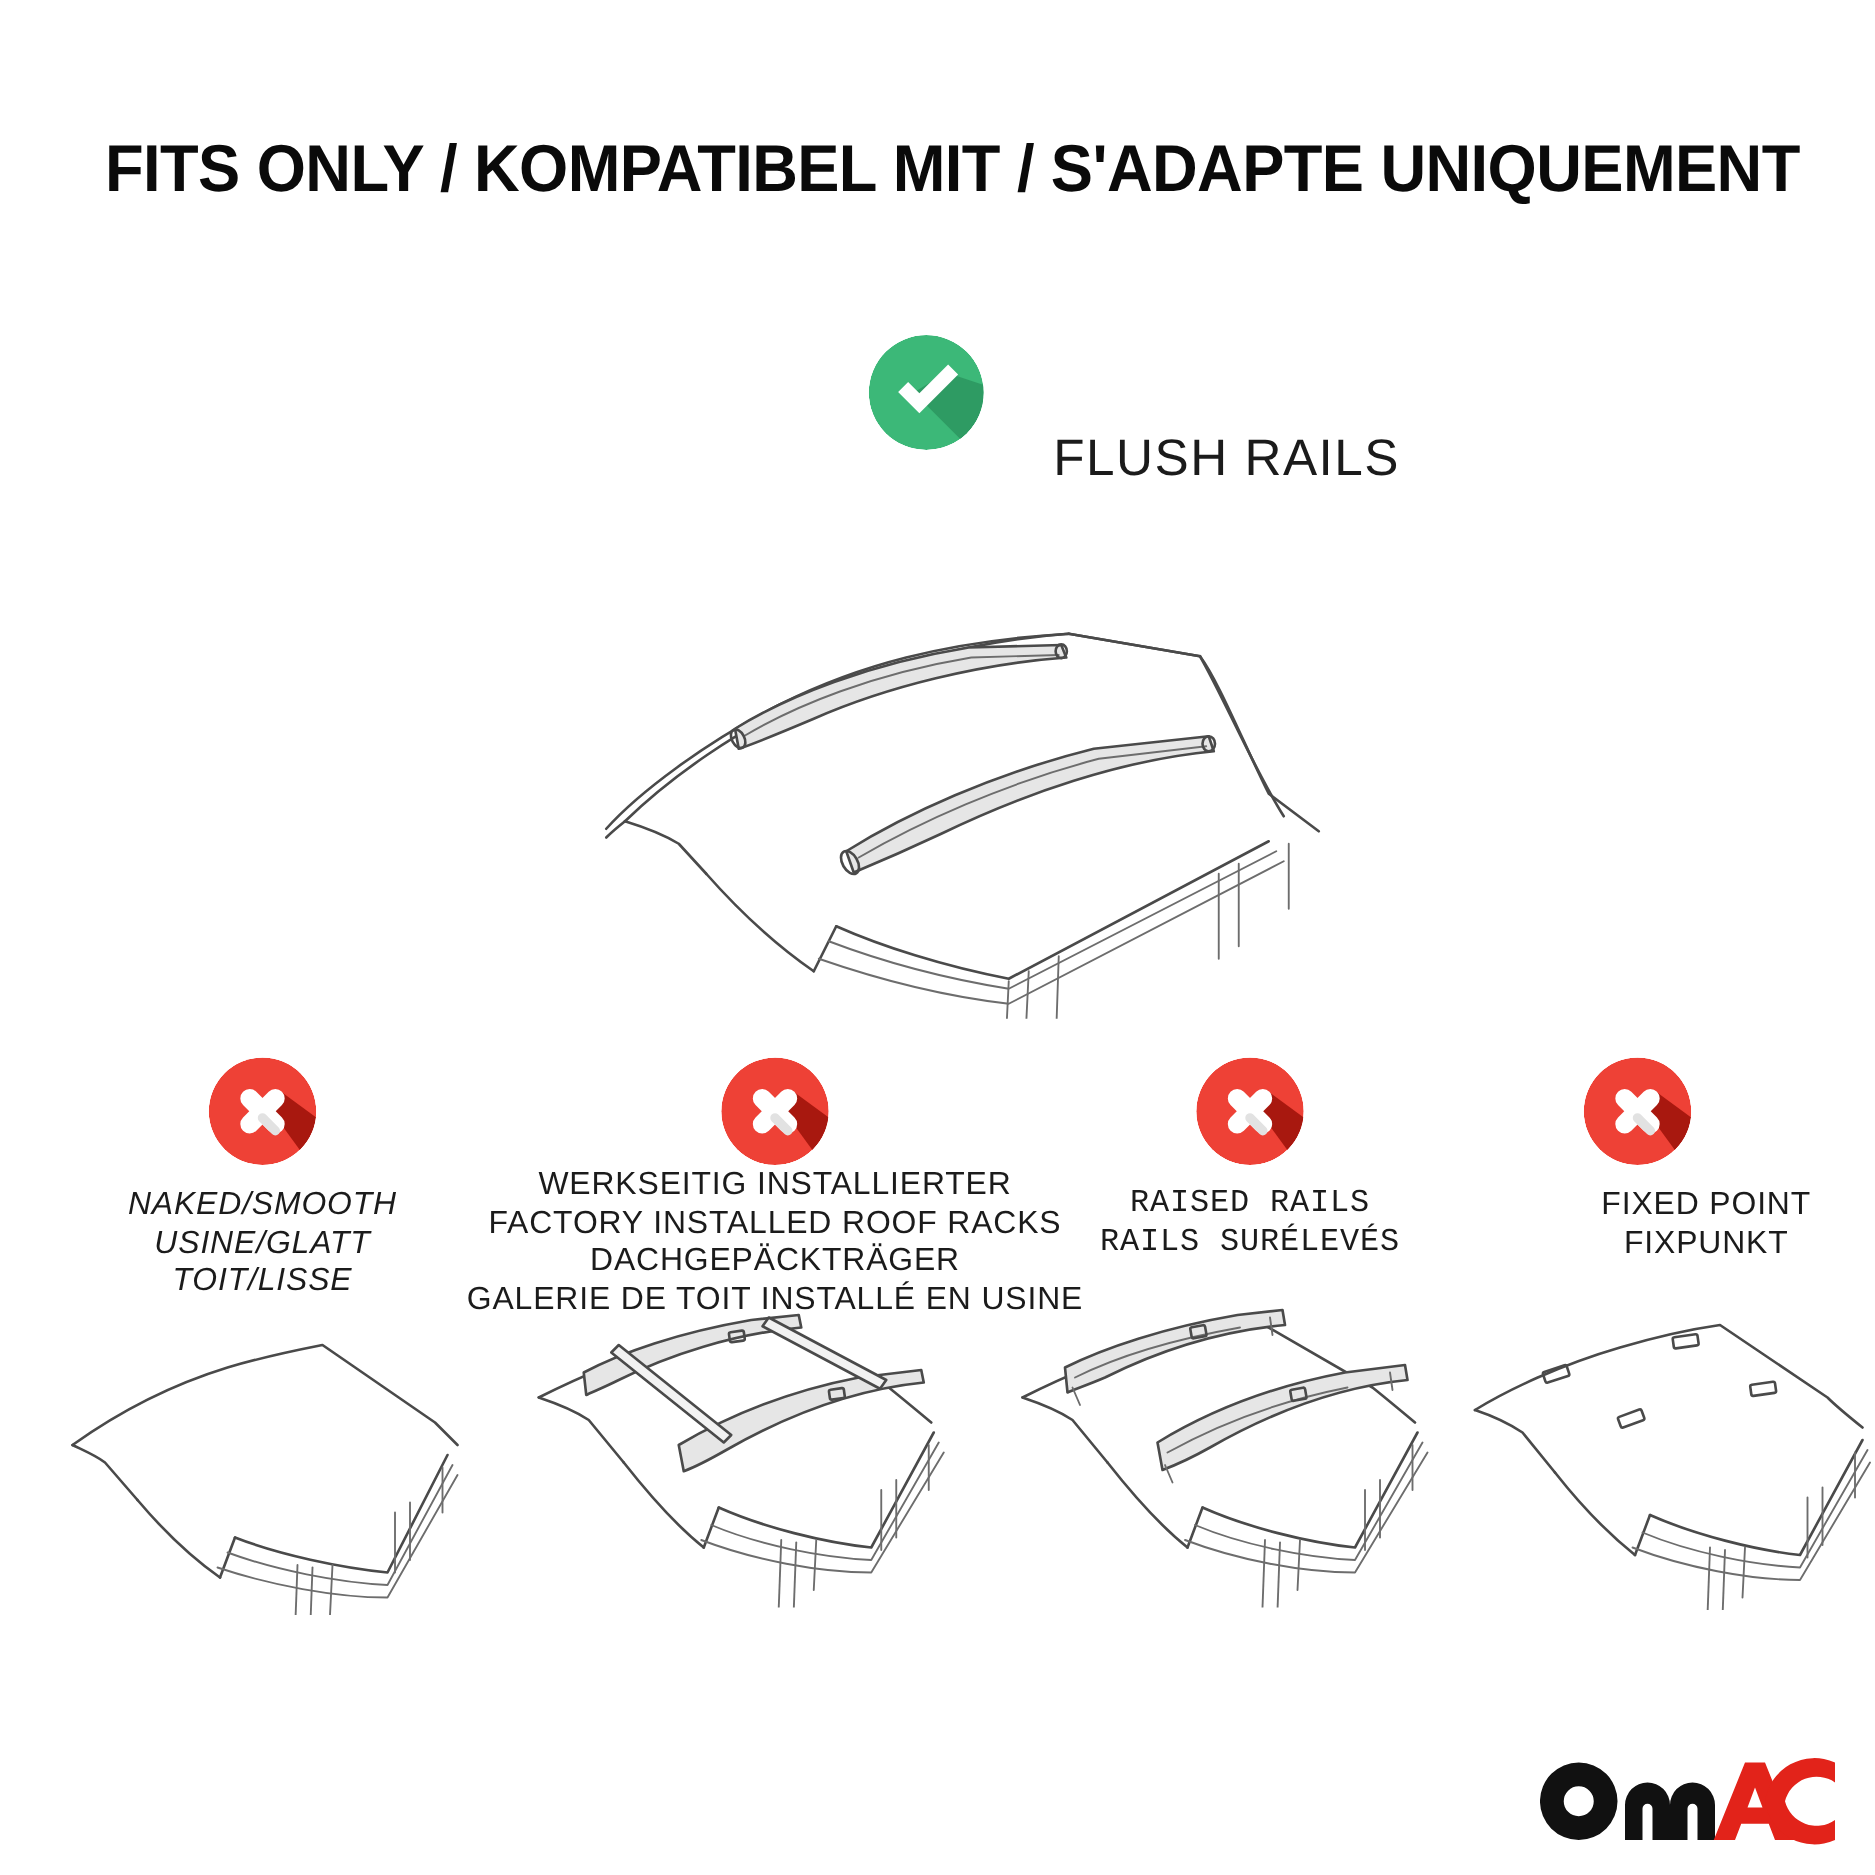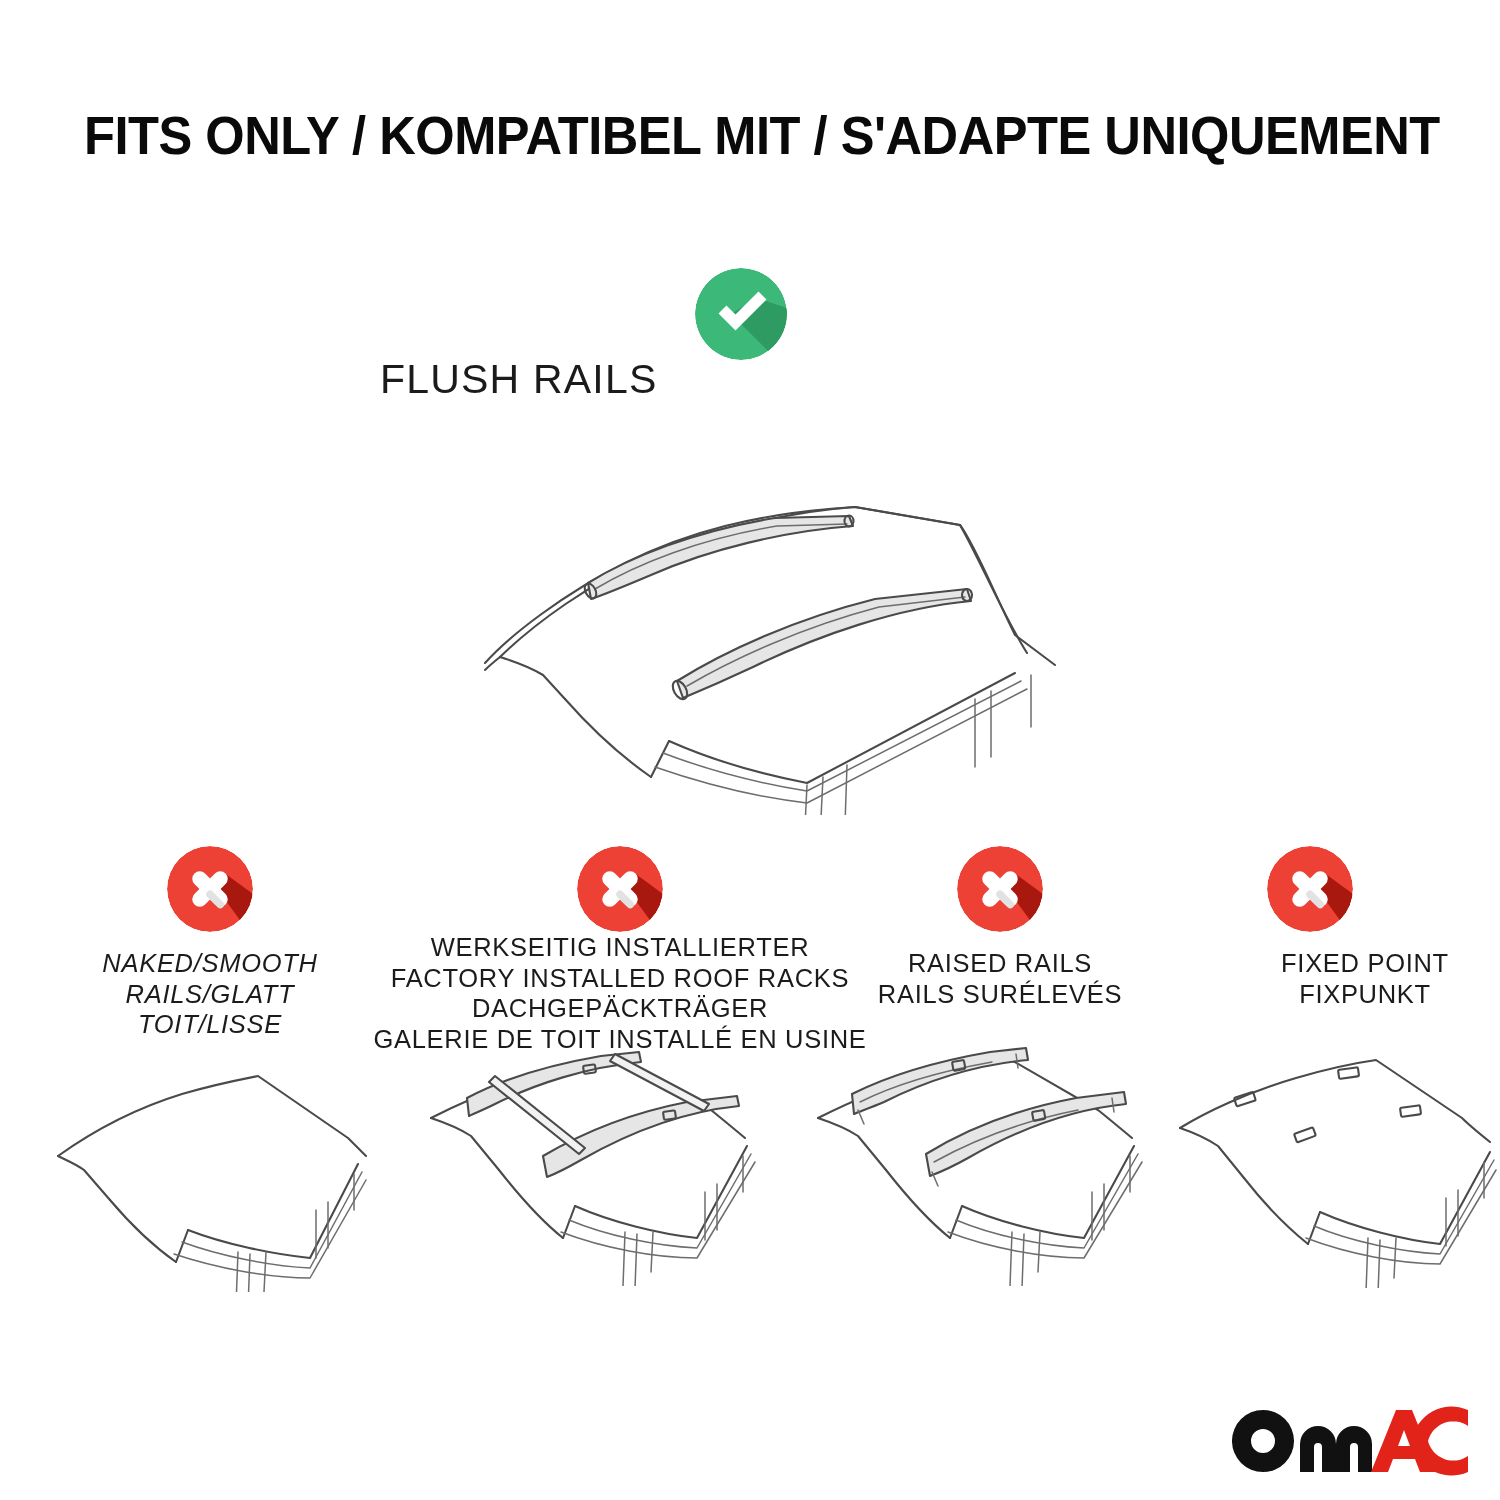--- a/index.html
+++ b/index.html
@@ -38,23 +38,23 @@
     position: absolute;
     border-radius: 50%;
     overflow: hidden;
   }
   .badge svg { display: block; }
 
   
   .ok-block {
     position: absolute;
     left: 380px;
-    top: 357px;
+    top: 344px;
     width: 740px;
-    text-align: left;
+    text-align: right;
   }
   .ok-line {
     font-family: "Liberation Sans", sans-serif;
     font-weight: 300;
     font-size: 41px;
     line-height: 45px;
     letter-spacing: 1.2px;
     color: #1b1b1b;
     white-space: nowrap;
   }
@@ -92,21 +92,21 @@
   .col-illus svg { display: block; width: 100%; height: 100%; }
 
   
   #col1-badge { left: 167px; }
   #col2-badge { left: 577px; }
   #col3-badge { left: 957px; }
   #col4-badge { left: 1267px; }
 
   #col1-label { left: 20px;  width: 380px; font-style: italic; }
   #col2-label { left: 370px; width: 500px; top: 932px; }
-  #col3-label { left: 800px; width: 400px; }
+  #col3-label { left: 800px; width: 400px; font-family: Liberation Mono, monospace; }
   #col4-label { left: 1195px;width: 340px; }
 
   #col1-illus { left: 48px;   top: 1052px; width: 330px; }
   #col2-illus { left: 425px;  top: 1046px; width: 350px; }
   #col3-illus { left: 812px;  top: 1046px; width: 350px; }
   #col4-illus { left: 1172px; top: 1048px; width: 325px; }
 
   
   .logo {
     position: absolute;
@@ -215,21 +215,21 @@
       <g transform="rotate(45 43 43)">
         <rect x="21" y="35.5" width="44" height="15" rx="7.5" fill="#ffffff"></rect>
         <rect x="35.5" y="21" width="15" height="44" rx="7.5" fill="#ffffff"></rect>
         <rect x="43" y="43" width="22" height="7.5" rx="3.7" fill="#e2e2e2"></rect>
       </g>
     </g>
   </svg>
 </div>
 <div class="col-label" id="col1-label">
   <div>NAKED/SMOOTH</div>
-  <div>RAILS/GLATT</div>
+  <div>USINE/GLATT</div>
   <div>TOIT/LISSE</div>
 </div>
 <div class="col-illus" id="col1-illus">
   <svg viewBox="0 0 330 240" preserveAspectRatio="xMidYMid meet" aria-hidden="true">
     <path class="roof-line" d="M10 104 C38 84 82 58 134 42 C168 32 200 26 210 24 L300 86
                                C306 92 312 98 318 104" fill="#fdfdfd"></path>
     <path class="roof-line" d="M10 104 C18 108 28 112 36 118 L62 148"></path>
     <path class="roof-line" d="M62 148 C84 174 108 196 128 210"></path>
     <path class="roof-line" d="M128 210 L140 178"></path>
     <path class="roof-line" d="M140 178 C176 192 224 202 262 206 L310 112"></path>

